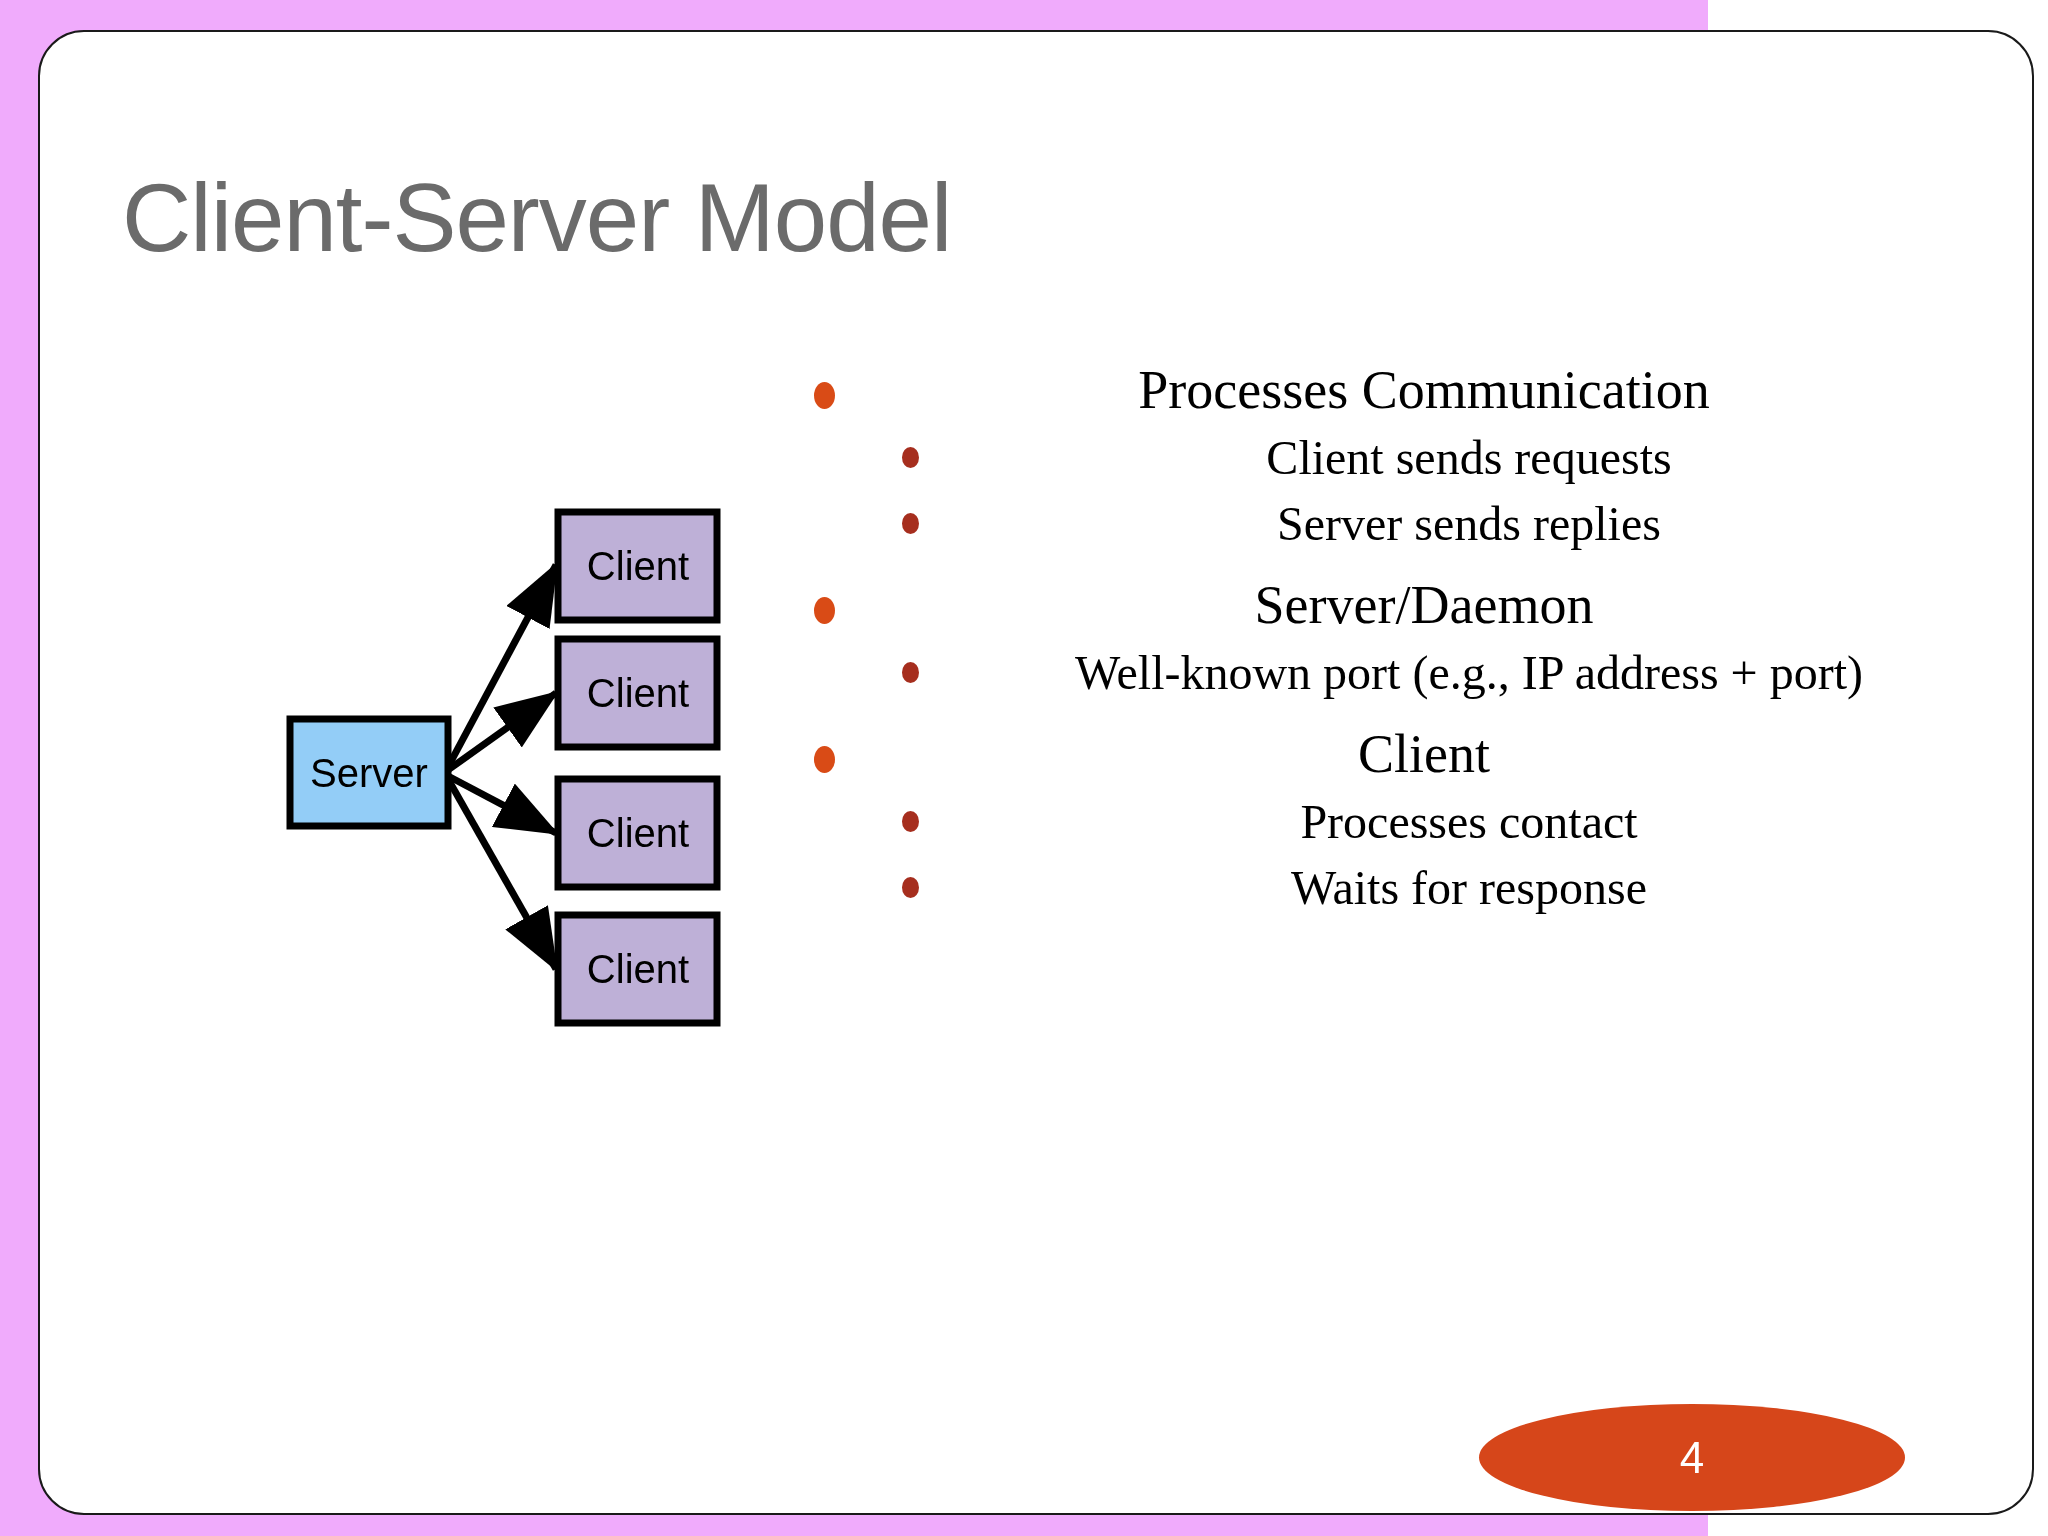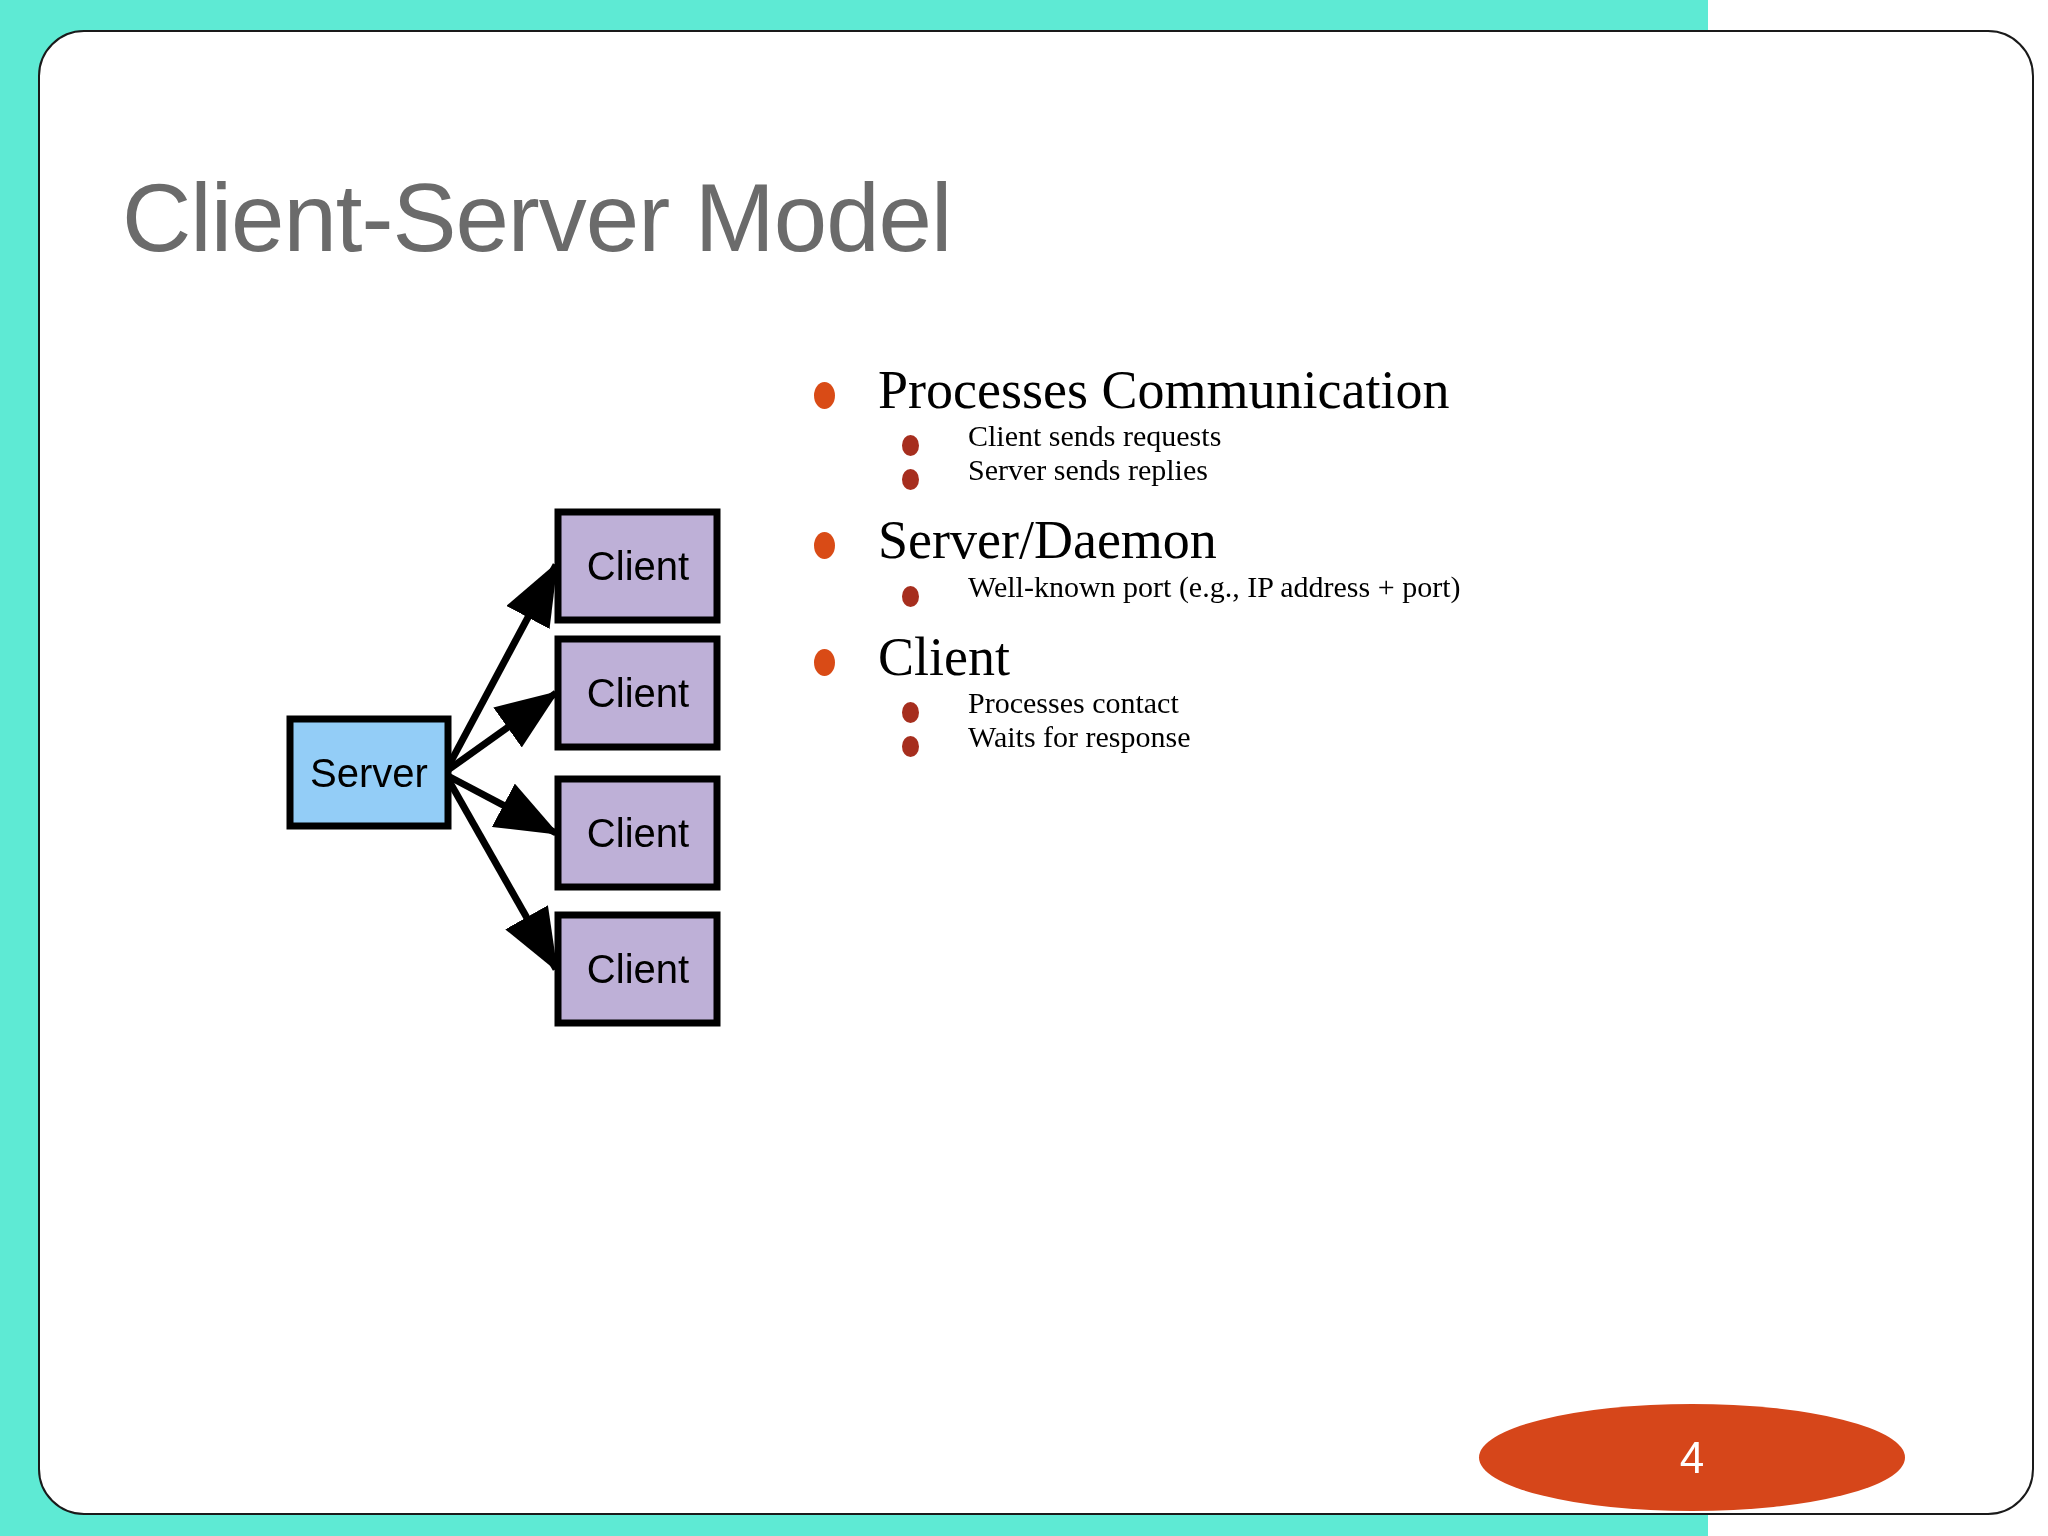--- a/index.html
+++ b/index.html
@@ -12,21 +12,22 @@
     height: 1536px;
     font-family: "Liberation Sans", sans-serif;
     overflow: hidden;
   }
 
   #slide {
     position: absolute;
     left: 0; top: 0;
     width: 1708px;
     height: 1536px;
-    background: #5eead4;
+    background: #f0abfc;
+    text-align: center;
   }
 
   
   #slide-frame {
     position: absolute;
     left: 38px;
     top: 30px;
     width: 1996px;
     height: 1485px;
     box-sizing: border-box;
@@ -93,23 +94,24 @@
     width: 21px;
     height: 27px;
     border-radius: 50%;
     background: #D94B16;
   }
 
   .lvl2 {
     position: relative;
     padding-left: 178px;
     font-family: "Liberation Serif", serif;
-    font-size: 30px;
+    font-size: 48px;
     color: #000000;
     line-height: 1.12;
+    margin-top: 12px;
     white-space: nowrap;
   }
 
   .lvl2 > .bullet-dot {
     position: absolute;
     left: 112px;
     top: 16px;
     width: 17px;
     height: 21px;
     border-radius: 50%;

